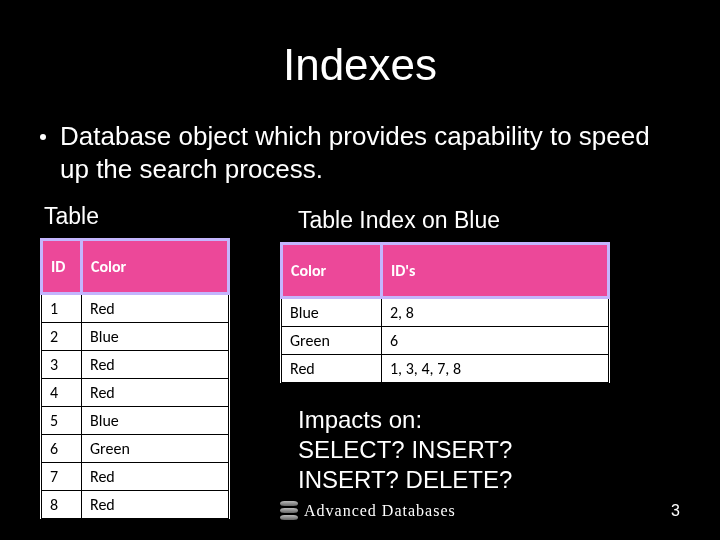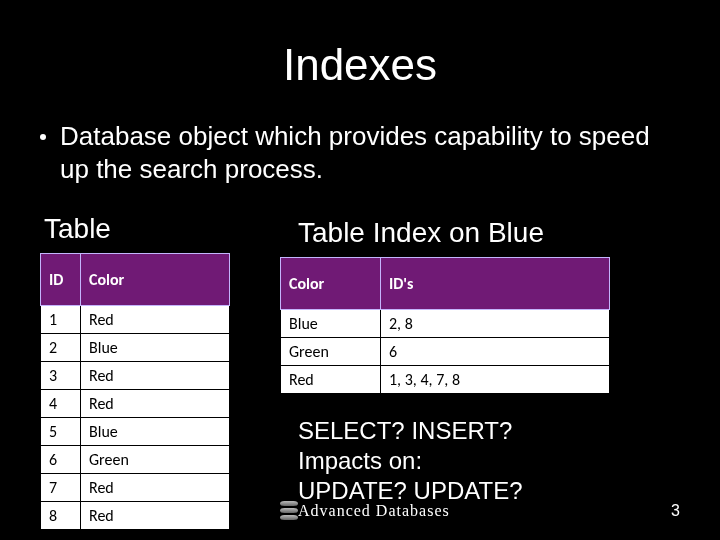--- a/index.html
+++ b/index.html
@@ -1,36 +1,36 @@
 <!DOCTYPE html>
 <html><head>
 <meta charset="utf-8">
 <style>
   * { box-sizing: border-box; margin: 0; padding: 0; }
   html, body { width: 720px; height: 540px; background: #000; color: #fff; font-family: "Segoe UI Light", "Segoe UI", Arial, sans-serif; overflow: hidden; }
   .slide { width: 720px; height: 540px; position: relative; padding: 30px 40px 0 40px; }
   .title { font-size: 44px; font-weight: 300; text-align: center; margin-top: 10px; margin-bottom: 30px; }
-  .bullet-row { display: flex; align-items: flex-start; font-size: 26px; font-weight: 300; line-height: 1.25; margin-bottom: 28px; }
+  .bullet-row { display: flex; align-items: flex-start; font-size: 26px; font-weight: 300; line-height: 1.25; margin-bottom: 18px; }
   .bullet-dot { width: 6px; height: 6px; background: #fff; border-radius: 50%; margin-top: 14px; margin-right: 14px; flex-shrink: 0; }
   .bullet-text { flex: 1; }
   .content { display: flex; gap: 40px; }
   .left-col { flex: 0 0 200px; }
   .right-col { flex: 1; }
-  .tbl-label { font-size: 28px; font-weight: 300; margin-bottom: 8px; padding-left: 4px; }
+  .tbl-label { font-size: 23px; font-weight: 300; margin-bottom: 8px; padding-left: 4px; }
   .right-col .tbl-label { padding-left: 18px; margin-top: 4px; }
   table { border-collapse: collapse; background: #fff; color: #000; font-size: 16px; font-family: "Segoe UI", Calibri, Arial, sans-serif; }
   table.left { width: 190px; }
   table.right { width: 330px; }
-  th { background: #701a75; color: #fff; text-align: left; padding: 16px 8px; font-weight: 700; border: 1px solid #c4b5fd; }
+  th { background: #ec4899; color: #fff; text-align: left; padding: 16px 8px; font-weight: 700; border: 3px solid #c4b5fd; }
   td { padding: 4px 8px; border: 1px solid #000; background: #fff; }
   table.left td:first-child { width: 40px; }
   table.right td:first-child { width: 100px; }
   .impacts { font-size: 24px; font-weight: 300; line-height: 1.25; margin-top: 22px; padding-left: 18px; }
   .footer { position: absolute; bottom: 20px; left: 280px; right: 40px; display: flex; align-items: center; justify-content: space-between; font-size: 15px; }
-  .footer-left { display: flex; align-items: center; gap: 0; }
+  .footer-left { display: flex; align-items: center; gap: 6px; }
   .db-icon { display: flex; flex-direction: column; gap: 2px; }
   .db-icon span { width: 18px; height: 5px; background: linear-gradient(#bbb,#666); border-radius: 50%/100%; display: block; }
   .footer-text { font-family: "Comic Sans MS", "Segoe Script", cursive; font-size: 16px; letter-spacing: 1px; }
   .page-num { font-size: 16px; font-family: "Segoe UI", Arial, sans-serif; }
 </style>
 </head>
 <body>
 
 <div class="slide">
 
@@ -104,23 +104,23 @@
               <td>6</td>
             </tr>
         <tr>
               <td>Red</td>
               <td>1, 3, 4, 7, 8</td>
             </tr>
       </tbody>
         </table>
 
       <div class="impacts">
+        <div>Impacts on:</div>
         <div>SELECT? INSERT?</div>
-        <div>Impacts on:</div>
-        <div>UPDATE? UPDATE?</div>
+        <div>INSERT? DELETE?</div>
       </div>
     </div>
 
   </div>
 
   <div class="footer">
     <div class="footer-left">
       <div class="db-icon">
         <span></span>
           <span></span>

